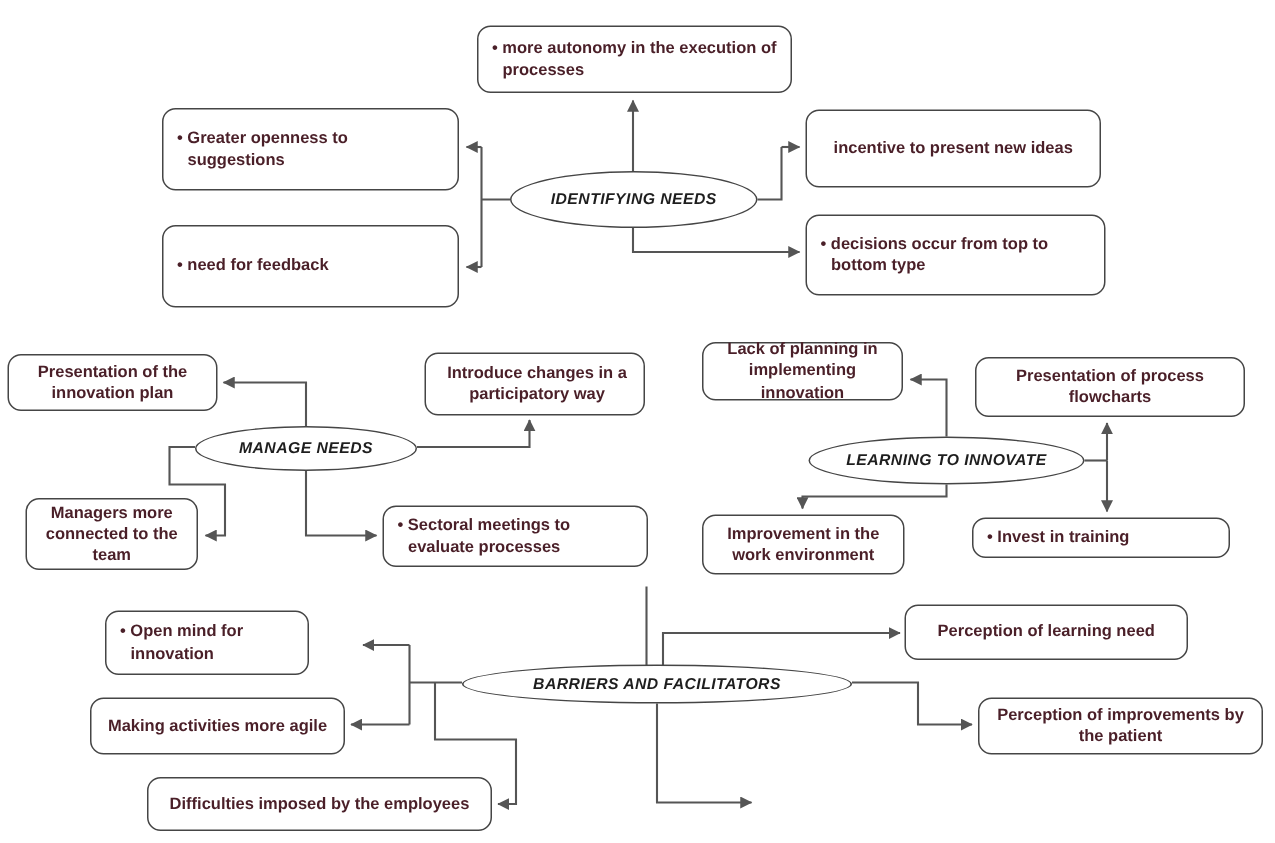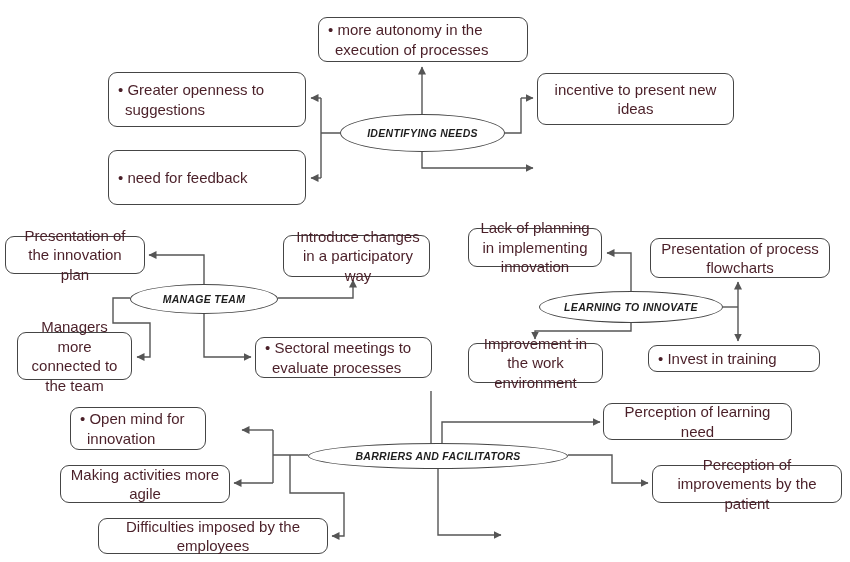--- a/index.html
+++ b/index.html
@@ -12,22 +12,22 @@
   }
   #wires{position:absolute;left:0;top:0;z-index:1;}
   .node{
     position:absolute;z-index:2;
     box-sizing:border-box;
     display:flex;align-items:center;justify-content:center;
     background:#ffffff;
     border:1.6px solid #454545;
     border-radius:9px;
     color:#4a1f28;
-    font-weight:normal;
-    font-size:15px;
+    font-weight:bold;
+    font-size:11px;
     line-height:1.3;
     text-align:center;
     padding:3px 8px;
   }
   .node.align-left{
     justify-content:flex-start;
     text-align:left;
     padding-left:16px;
     text-indent:-7px;
   }
@@ -84,28 +84,29 @@
       <path d="M568,455 L612,455 L612,483 L648,483" marker-end="url(#arr)"></path>
       <path d="M308,455 L273,455 M273,430 L273,483"></path>
       <path d="M273,430 L242,430" marker-end="url(#arr)"></path>
       <path d="M273,483 L234,483" marker-end="url(#arr)"></path>
       <path d="M290,455 L290,493 L344,493 L344,536 L332,536" marker-end="url(#arr)"></path>
       <path d="M438,469 L438,535 L501,535" marker-end="url(#arr)"></path>
     </g>
   </svg>
 
   <div class="ellipse" style="left:340px;top:114px;width:165px;height:38px;">IDENTIFYING NEEDS</div>
-  <div class="ellipse" style="left:130px;top:284px;width:148px;height:30px;">MANAGE TEAM</div>
+  <div class="ellipse" style="left:130px;top:284px;width:148px;height:30px;">MANAGE NEEDS</div>
   <div class="ellipse" style="left:539px;top:291px;width:184px;height:32px;">LEARNING TO INNOVATE</div>
   <div class="ellipse" style="left:308px;top:443px;width:260px;height:26px;">BARRIERS AND FACILITATORS</div>
 
   <div class="node align-left" style="left:318px;top:17px;width:210px;height:45px;">• more autonomy in the execution of processes</div>
   <div class="node align-left" style="left:108px;top:72px;width:198px;height:55px;">• Greater openness to suggestions</div>
   <div class="node align-left" style="left:108px;top:150px;width:198px;height:55px;">• need for feedback</div>
   <div class="node" style="left:537px;top:73px;width:197px;height:52px;">incentive to present new ideas</div>
+  <div class="node align-left" style="left:537px;top:143px;width:200px;height:54px;">• decisions occur from top to bottom type</div>
 
   <div class="node" style="left:5px;top:236px;width:140px;height:38px;">Presentation of the innovation plan</div>
   <div class="node" style="left:283px;top:235px;width:147px;height:42px;padding-left:11px;">Introduce changes in a participatory way</div>
   <div class="node" style="left:17px;top:332px;width:115px;height:48px;">Managers more connected to the team</div>
   <div class="node align-left" style="left:255px;top:337px;width:177px;height:41px;">• Sectoral meetings to evaluate processes</div>
 
   <div class="node" style="left:468px;top:228px;width:134px;height:39px;">Lack of planning in implementing innovation</div>
   <div class="node" style="left:650px;top:238px;width:180px;height:40px;">Presentation of process flowcharts</div>
   <div class="node" style="left:468px;top:343px;width:135px;height:40px;">Improvement in the work environment</div>
   <div class="node align-left" style="left:648px;top:345px;width:172px;height:27px;">• Invest in training</div>

